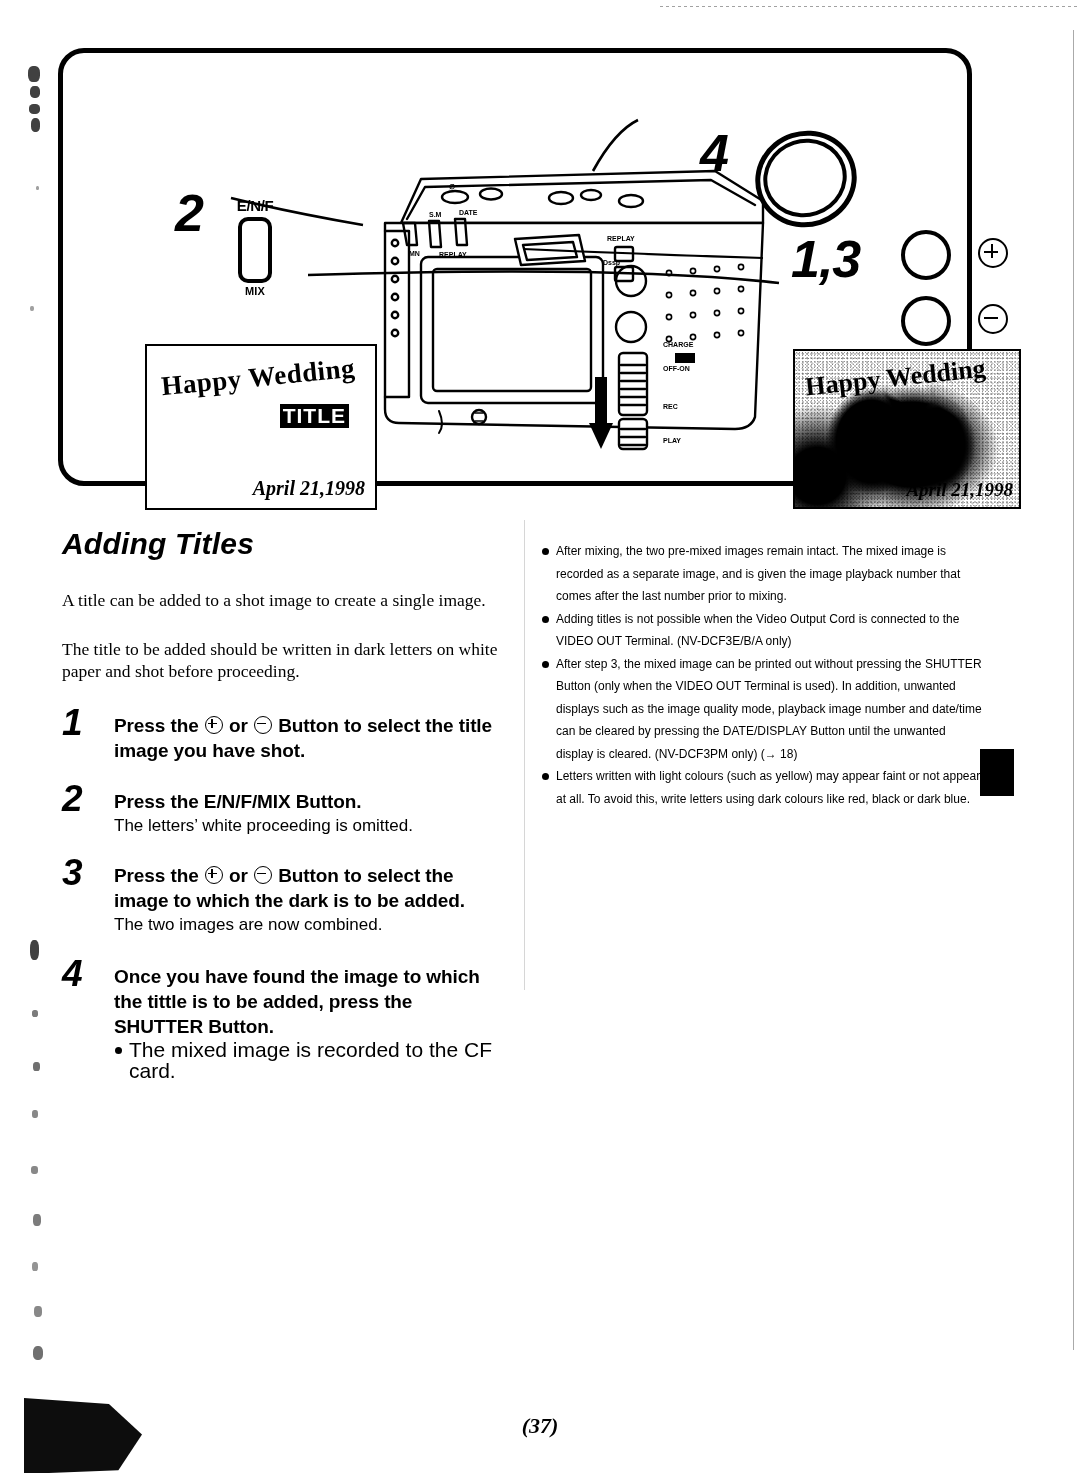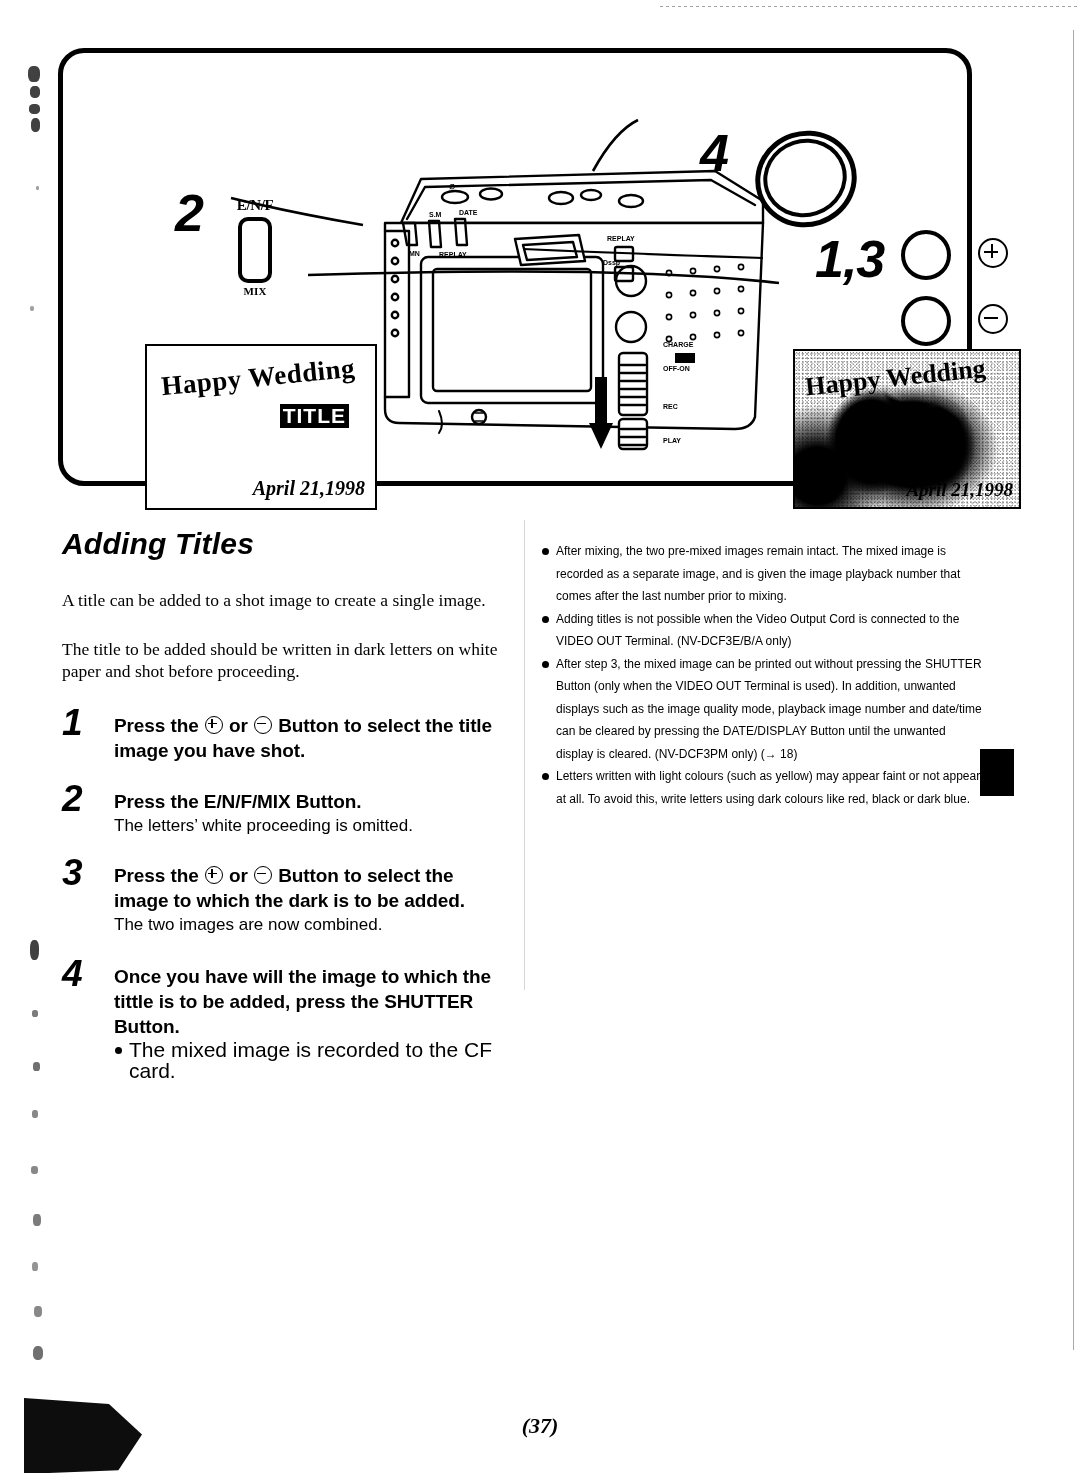--- a/index.html
+++ b/index.html
@@ -78,24 +78,24 @@
 
   .callout-num {
     position: absolute;
     font-weight: bold;
     font-style: italic;
     font-family: "Liberation Sans", sans-serif;
     letter-spacing: -1px;
   }
   .callout-2 { left: 112px; top: 130px; font-size: 52px; }
   .callout-4 { left: 637px; top: 70px;  font-size: 52px; }
-  .callout-13 { left: 752px; top: 176px; font-size: 52px; }
-
-  
-  .enf-group { position: absolute; left: 160px; top: 144px; width: 64px; text-align: center; font-family: Liberation Serif, serif; }
+  .callout-13 { left: 728px; top: 176px; font-size: 52px; }
+
+  
+  .enf-group { position: absolute; left: 160px; top: 144px; width: 64px; text-align: center; }
   .enf-label { font-size: 15px; font-weight: bold; letter-spacing: -0.4px; }
   .enf-button {
     width: 26px; height: 58px;
     border: 4px solid #000;
     border-radius: 10px;
     margin: 3px auto 2px auto;
     background: #fff;
   }
   .mix-label { font-size: 11px; font-weight: bold; letter-spacing: .2px; }
 
@@ -526,21 +526,21 @@
       <span class="pm-inline plus"></span>
       <span>or</span>
       <span class="pm-inline"></span>
       <span>Button to select the image to which the dark is to be added.</span>
     </div>
     <div class="step-sub">The two images are now combined.</div>
   </div>
 
   <div class="step" style="margin-top:28px;">
     <div class="step-num">4</div>
-    <div class="step-head">Once you have will the image to which the tittle is to be added, press the SHUTTER Button.</div>
+    <div class="step-head">Once you have found the image to which the tittle is to be added, press the SHUTTER Button.</div>
     <ul class="bullets">
       <li>The mixed image is recorded to the CF card.</li>
     </ul>
   </div>
 
 </div>
 
 <div class="col-right">
   <ul class="bullets">
     <li>After mixing, the two pre-mixed images remain intact. The mixed image is recorded as a separate image, and is given the image playback number that comes after the last number prior to mixing.</li>

